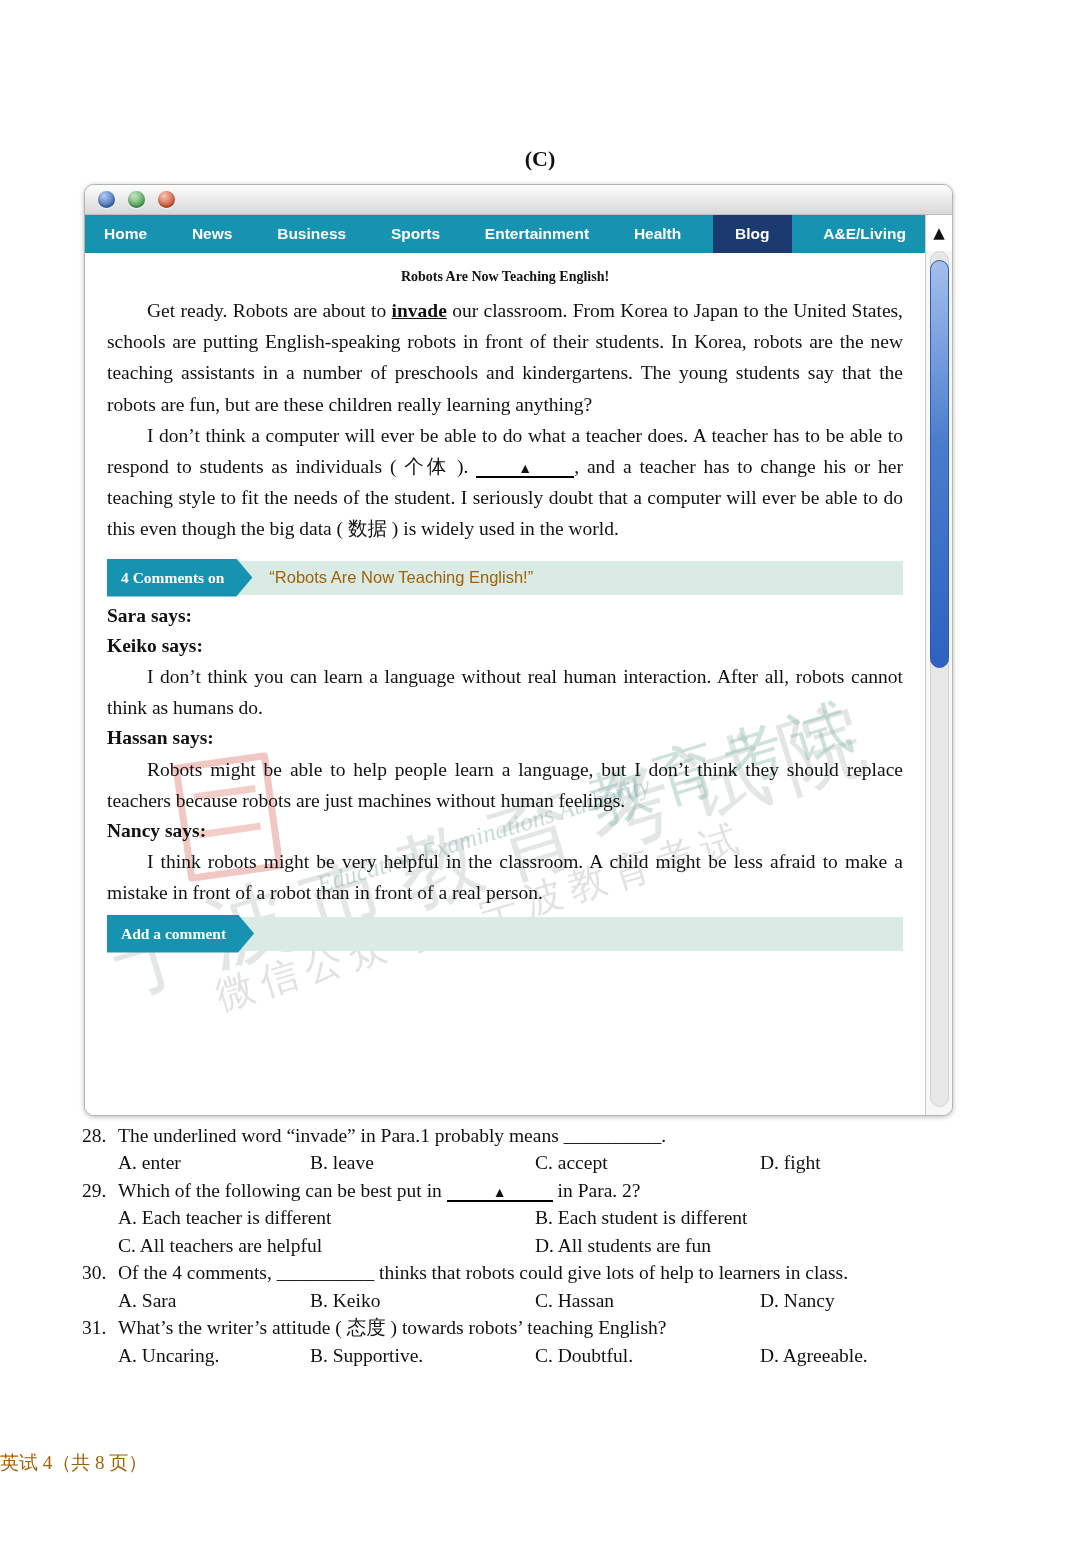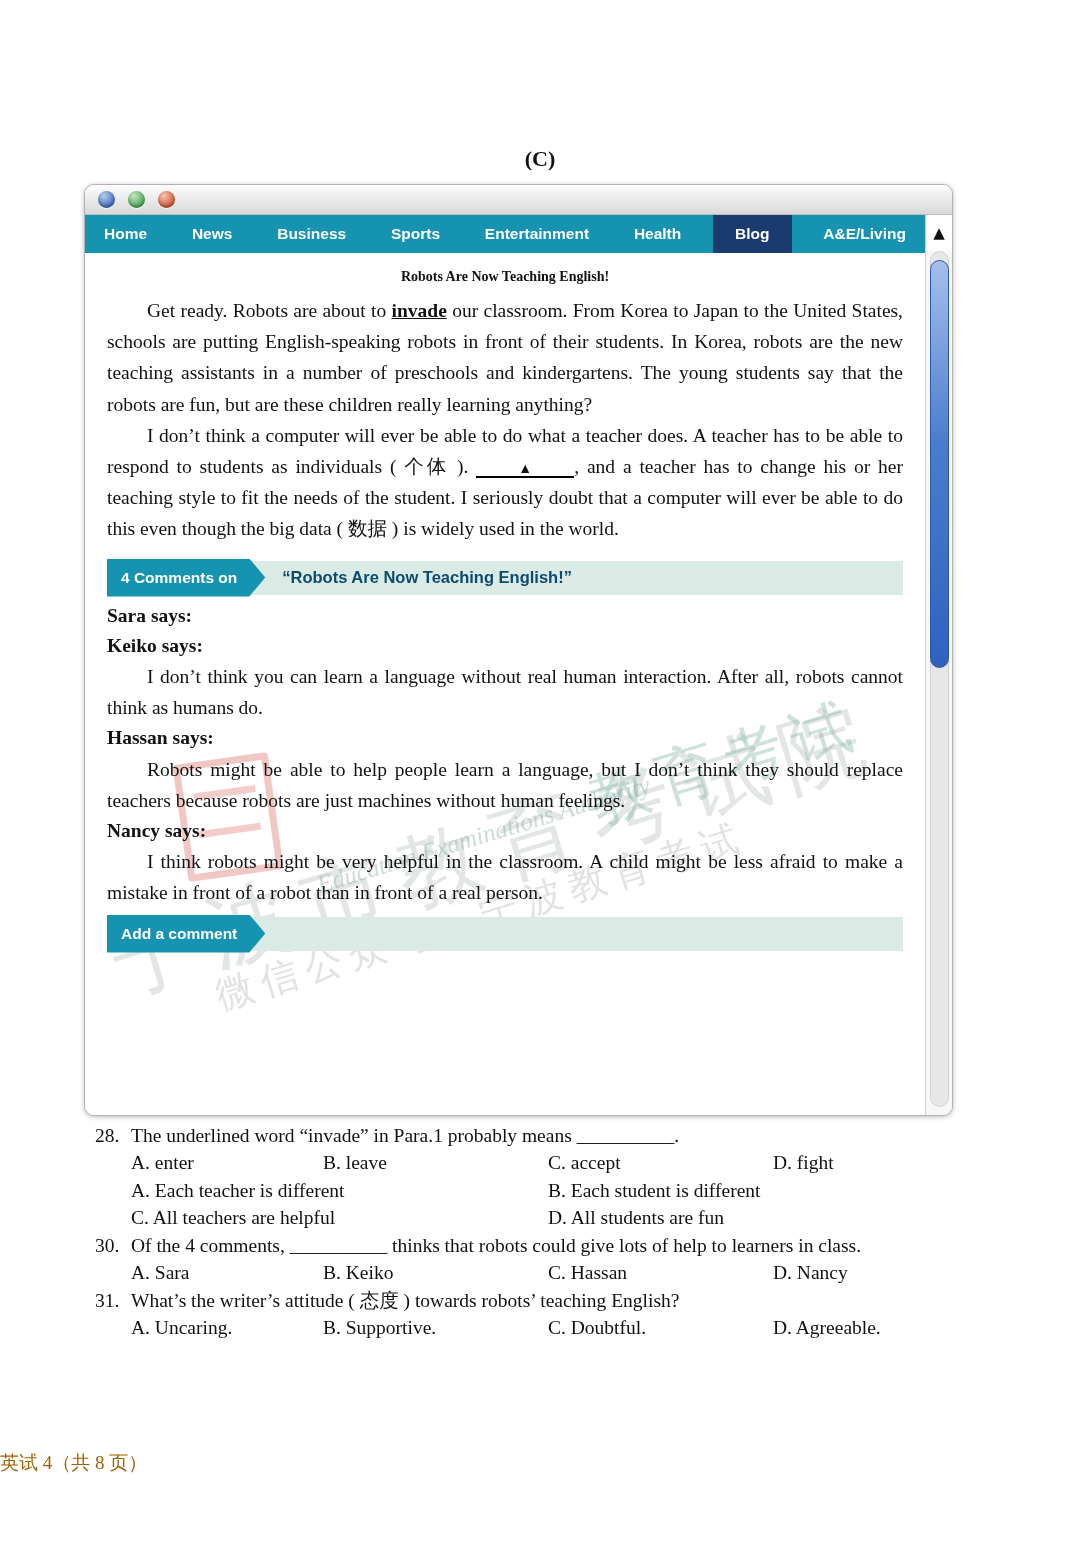--- a/index.html
+++ b/index.html
@@ -76,28 +76,28 @@
 
   .strip-bar {
     height:34px; background:#d9ebe4; display:flex; align-items:center;
     position:relative;
   }
   .comments-bar { margin:16px 0 6px; }
   .addbar { margin-top:8px; }
   .tag-arrow {
     height:38px; display:flex; align-items:center;
     background:#1793b2; color:#fff;
-    font-family:Liberation Sans, sans-serif; font-weight:bold; font-size:15.5px;
+    font-family:Liberation Serif, serif; font-weight:bold; font-size:15.5px;
     padding:0 28px 0 14px; margin:-2px 0;
     clip-path:polygon(0 0, calc(100% - 16px) 0, 100% 50%, calc(100% - 16px) 100%, 0 100%);
     white-space:nowrap; cursor:pointer;
   }
   .comments-title {
     margin-left:17px; font-family:"Liberation Sans", sans-serif;
-    font-weight:bold; font-size:16.5px; color:#0c4a6e; white-space:nowrap;
+    font-weight:normal; font-size:16.5px; color:#a16207; white-space:nowrap;
   }
   .comment-author { font-weight:bold; line-height:1.55; }
   .comment-body { text-align:justify; text-indent:40px; line-height:1.6; }
 
   
   .wm { position:absolute; z-index:0; pointer-events:none; white-space:nowrap; }
   .wm-big   { top:540px; left:10px; font-size:84px; letter-spacing:16px; color:rgba(151,164,161,.28); transform:rotate(-17deg); }
   .wm-latin { top:568px; left:225px; font-size:25px; font-style:italic; color:rgba(140,176,170,.45); transform:rotate(-17deg); }
   .wm-wechat{ top:638px; left:120px; font-size:38px; letter-spacing:8px; color:rgba(158,168,166,.32); transform:rotate(-17deg); }
   .wm-right { top:470px; left:500px; font-size:60px; letter-spacing:10px; color:rgba(130,175,165,.38); transform:rotate(-17deg); }
@@ -107,21 +107,21 @@
   }
   .wm-logo::before, .wm-logo::after {
     content:""; position:absolute; left:10px; right:10px; height:0;
     border-top:7px solid rgba(216,108,98,.34);
   }
   .wm-logo::before { top:24px; }
   .wm-logo::after  { top:62px; }
 
   
   .questions {
-    position:absolute; left:95px; top:1122px; width:862px;
+    position:absolute; left:82px; top:1122px; width:862px;
     font-size:19.5px; line-height:1.41;
   }
   .q-line { display:flex; }
   .q-num { width:36px; flex:none; }
   .q-text { flex:1; }
   .opts { display:flex; margin-left:36px; }
   .opts .opt { flex:none; white-space:nowrap; }
   .w4 .opt:nth-child(1){ width:192px; }
   .w4 .opt:nth-child(2){ width:225px; }
   .w4 .opt:nth-child(3){ width:225px; }
@@ -218,20 +218,24 @@
     <span class="q-num">28.</span>
     <span class="q-text">The underlined word “invade” in Para.1 probably means __________.</span>
   </div>
   <div class="opts w4">
     <span class="opt">A. enter</span>
     <span class="opt">B. leave</span>
     <span class="opt">C. accept</span>
     <span class="opt">D. fight</span>
   </div>
 
+  <div class="q-line">
+    <span class="q-num">29.</span>
+    <span class="q-text"><span>Which of the following can be best put in </span><span class="blank-q">▲</span><span> in Para. 2?</span></span>
+  </div>
   <div class="opts w2">
     <span class="opt">A. Each teacher is different</span>
     <span class="opt">B. Each student is different</span>
   </div>
   <div class="opts w2">
     <span class="opt">C. All teachers are helpful</span>
     <span class="opt">D. All students are fun</span>
   </div>
 
   <div class="q-line">

